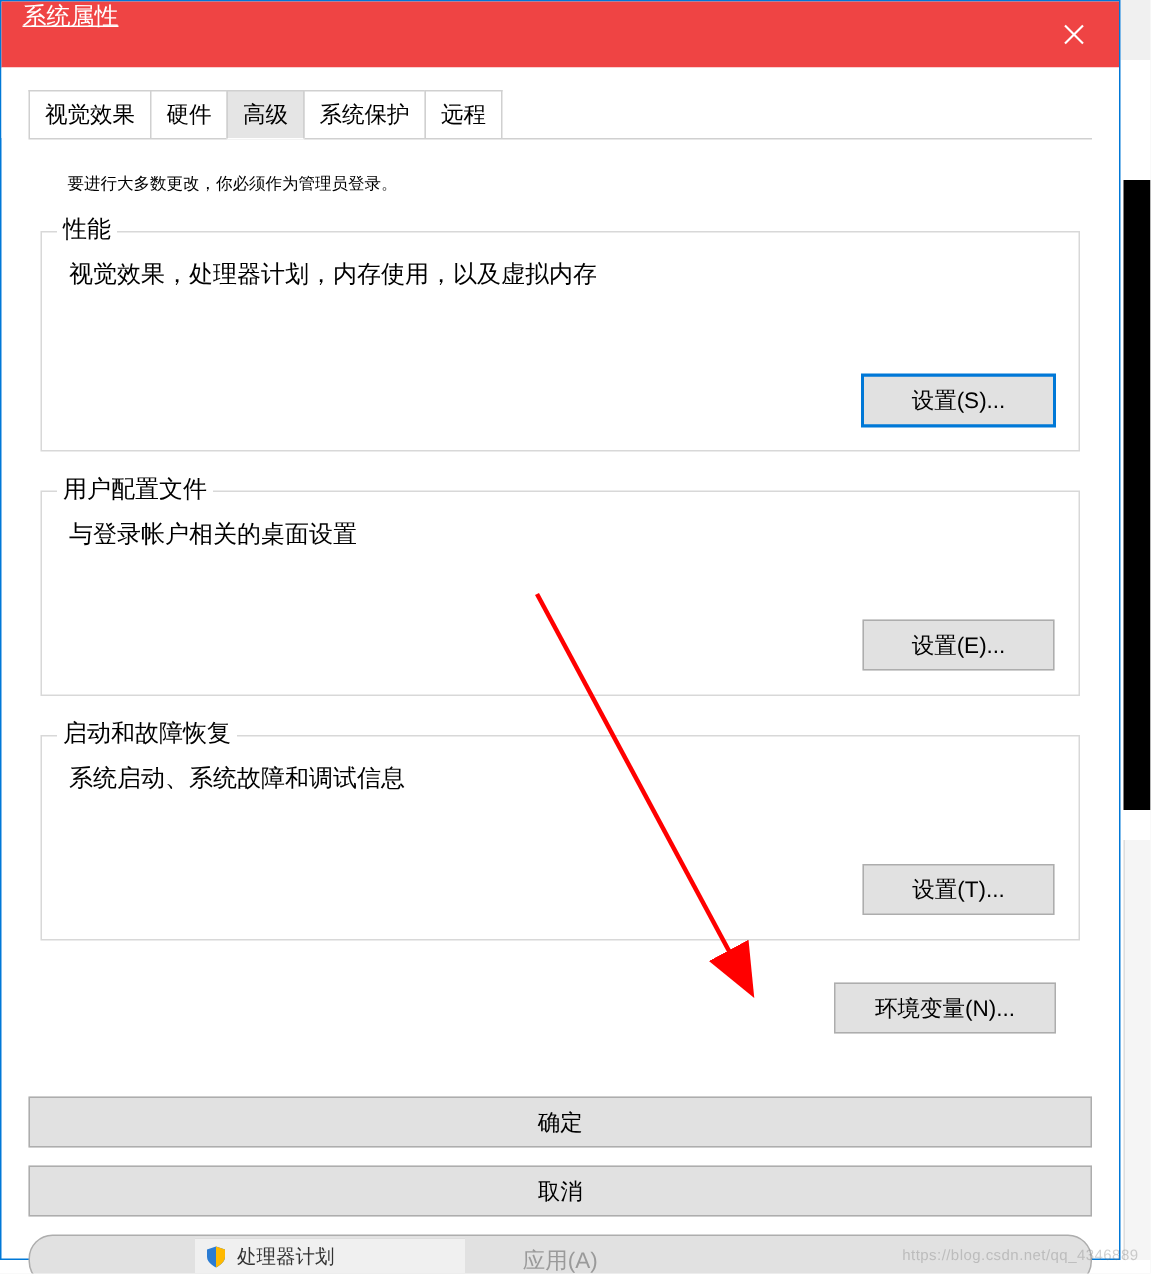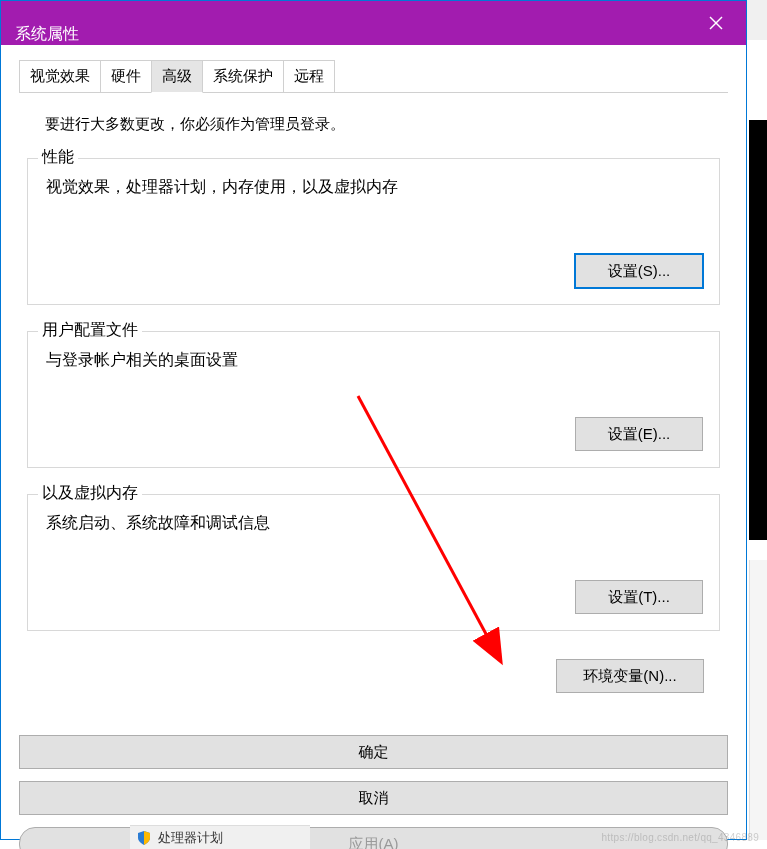--- a/index.html
+++ b/index.html
@@ -33,26 +33,27 @@
       top: 0; left: 0;
       width: 747px;
       height: 840px;
       background: #fff;
       border: 1px solid #0078d7;
       display: flex;
       flex-direction: column;
     }
     .titlebar {
       height: 44px;
-      background: #a21caf;
+      background: #ef4444;
       color: #fff;
       display: flex;
-      align-items: flex-end;
+      align-items: flex-start;
       padding-left: 14px;
       font-size: 16px;
+      text-decoration: underline;
     }
     .titlebar .title { flex: 1; }
     .closebtn {
       width: 60px; height: 44px;
       display: flex; align-items: center; justify-content: center;
       cursor: pointer;
     }
     .closebtn svg { width: 14px; height: 14px; }
     .tabstrip {
       display: flex;
@@ -82,21 +83,21 @@
       background: #fff;
     }
     .content {
       flex: 1;
       border-top: 1px solid #d0d0d0;
       margin: 0 18px;
       padding: 22px 8px 0 8px;
       position: relative;
     }
     .intro {
-      font-size: 15px;
+      font-size: 11px;
       margin: 0 0 24px 18px;
     }
     .groupbox {
       border: 1px solid #d8d8d8;
       margin: 0 0 26px 0;
       padding: 18px 16px 16px 16px;
       position: relative;
     }
     .groupbox .legend {
       position: absolute;
@@ -219,21 +220,21 @@
 
     <div class="groupbox">
       <div class="legend">用户配置文件</div>
       <div class="desc">与登录帐户相关的桌面设置</div>
       <div class="btnrow">
         <button class="btn">设置(E)...</button>
       </div>
     </div>
 
     <div class="groupbox">
-      <div class="legend">以及虚拟内存</div>
+      <div class="legend">启动和故障恢复</div>
       <div class="desc">系统启动、系统故障和调试信息</div>
       <div class="btnrow">
         <button class="btn">设置(T)...</button>
       </div>
     </div>
 
     <div class="envrow">
       <button class="btn">环境变量(N)...</button>
     </div>
   </div>

